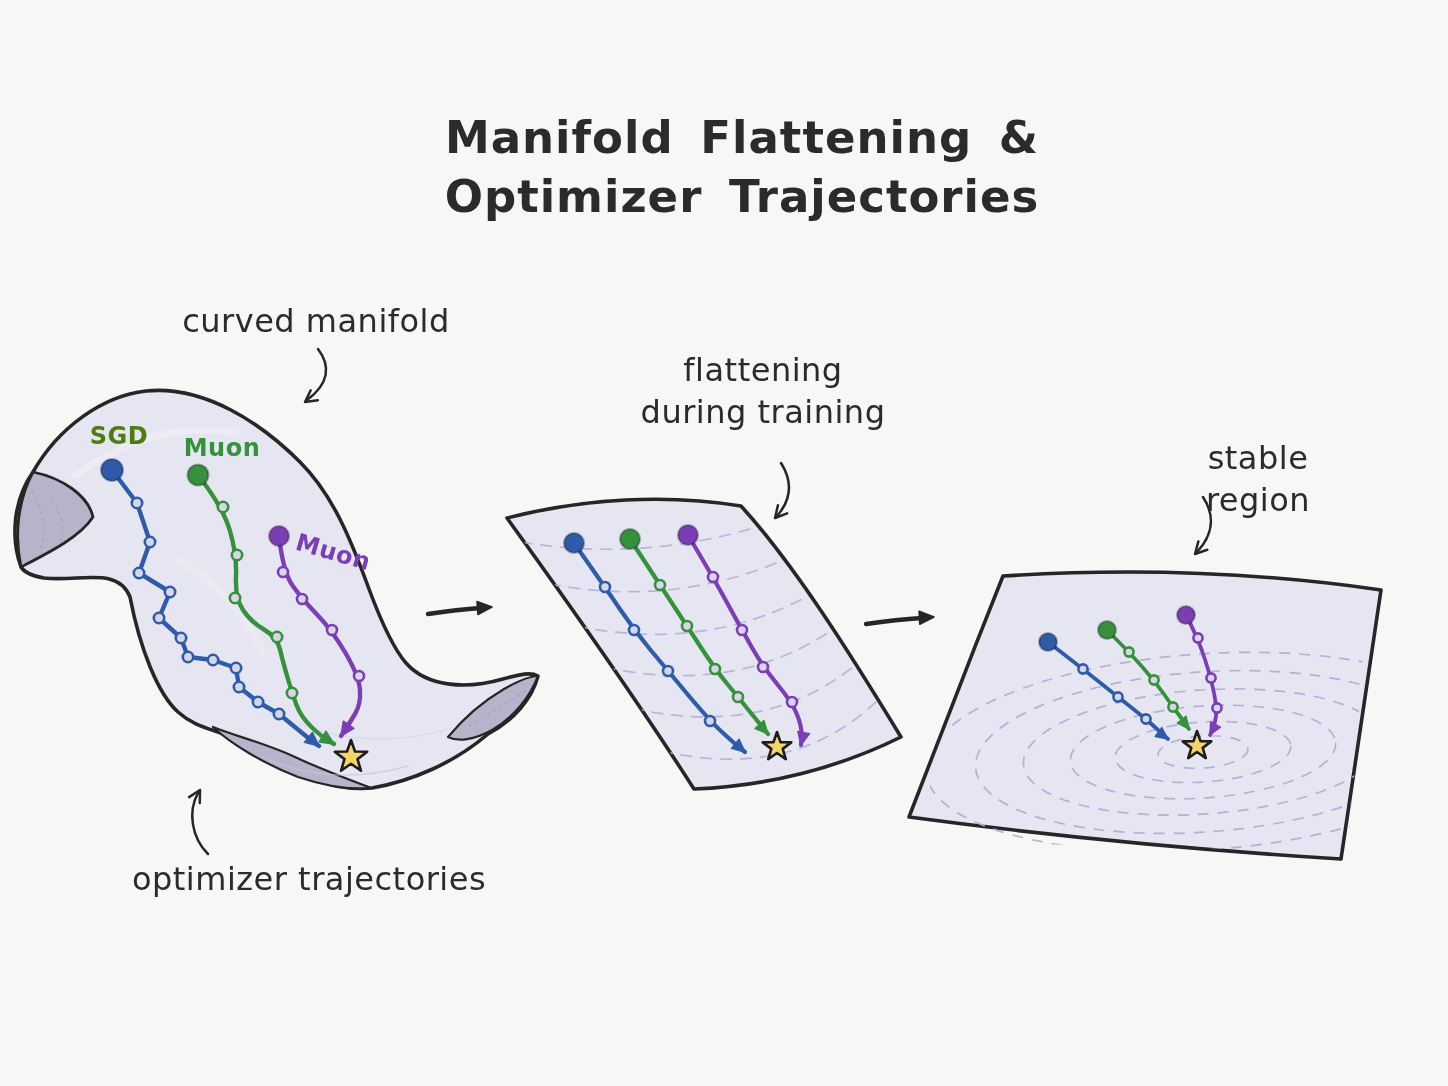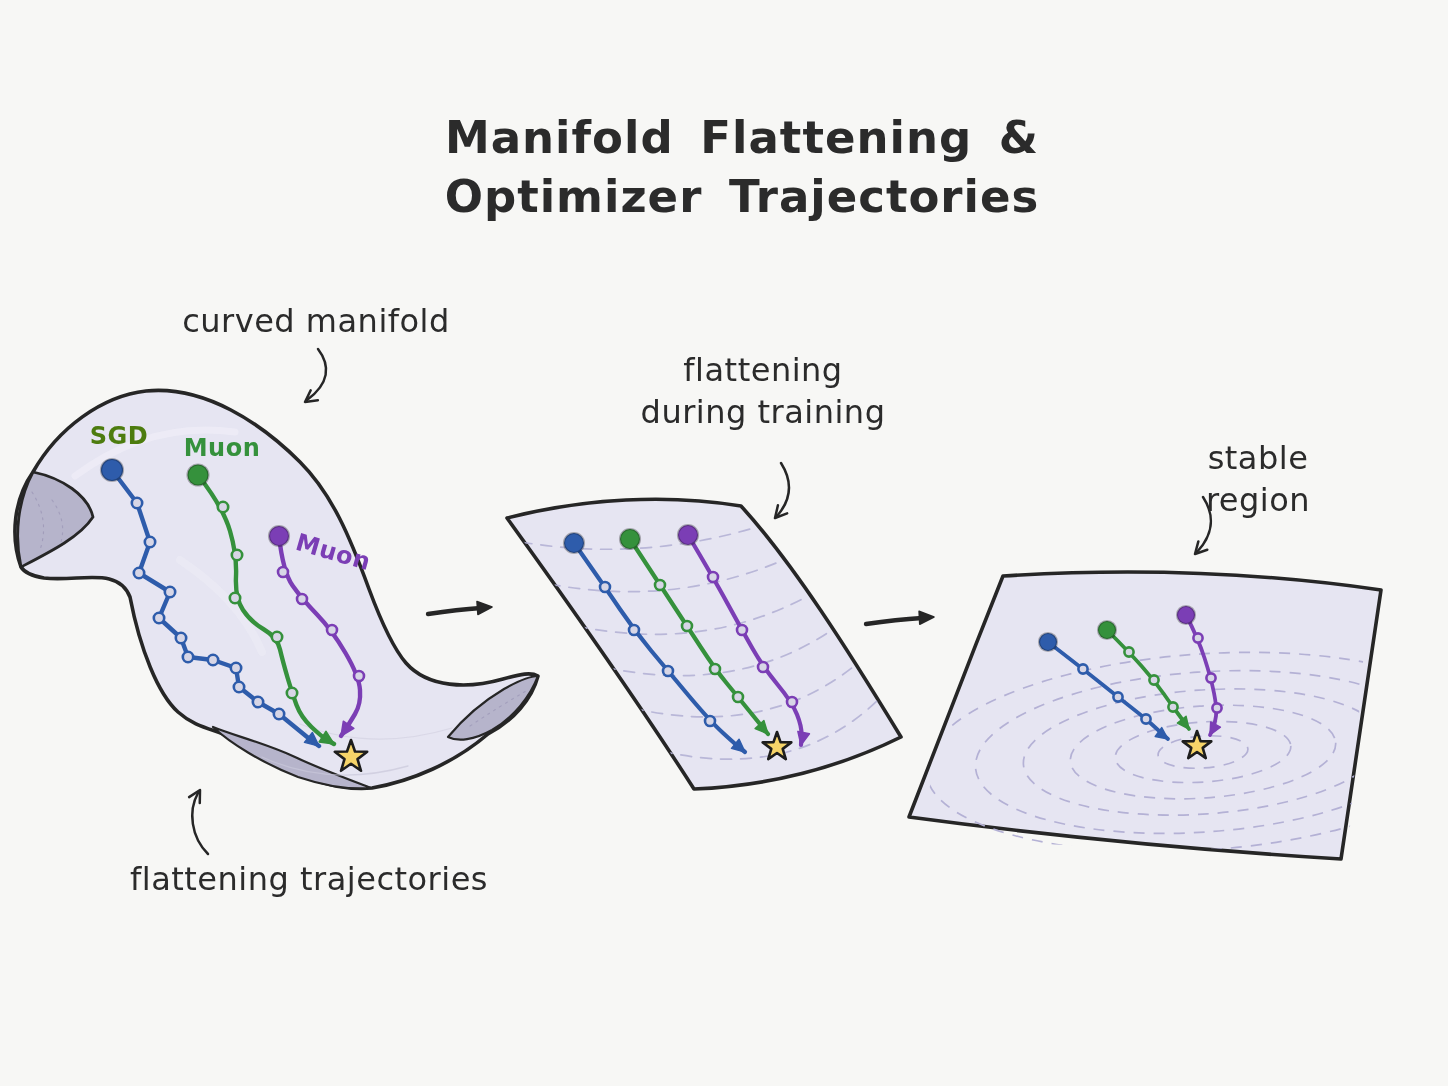--- a/index.html
+++ b/index.html
@@ -166,17 +166,17 @@
         <path d="M 208 854 C 191 837 188 811 198 793" fill="none" stroke="#262626" stroke-width="2.5" stroke-linecap="round"></path>
         <path d="M 199.7731187163153,802.998020037033 L 200,790 L 189.0972826167095,797.0803074551953" fill="none" stroke="#262626" stroke-width="2.5" stroke-linecap="round" stroke-linejoin="round"></path>
       </g>
     </svg>
 
   <div class="lbl title" style="left: 742px; top: 167px; color: rgb(43, 43, 43); transform: translate(-50%, -50%) rotate(0deg);">Manifold Flattening &amp; Optimizer Trajectories</div>
   <div class="lbl note" style="left: 316px; top: 321px; color: rgb(43, 43, 43); transform: translate(-50%, -50%) rotate(0deg);">curved manifold</div>
   <div class="lbl note" style="left: 763px; top: 391px; color: rgb(43, 43, 43); transform: translate(-50%, -50%) rotate(0deg);">flattening
 during training</div>
   <div class="lbl note" style="left: 1258px; top: 467px; color: rgb(43, 43, 43); transform: translate(-50%, -50%) rotate(0deg); margin-top: 12px;">stable region</div>
-  <div class="lbl note" style="left: 309px; top: 879px; color: rgb(43, 43, 43); transform: translate(-50%, -50%) rotate(0deg);">flattening trajectories</div>
+  <div class="lbl note" style="left: 309px; top: 879px; color: rgb(43, 43, 43); transform: translate(-50%, -50%) rotate(0deg);">optimizer trajectories</div>
   <div class="lbl opt" style="left: 119px; top: 437px; color: #4d7c0f; transform: translate(-50%, -50%) rotate(0deg);">SGD</div>
   <div class="lbl opt" style="left: 222px; top: 449px; color: rgb(53, 145, 60); transform: translate(-50%, -50%) rotate(0deg);">Muon</div>
   <div class="lbl opt" style="left: 333px; top: 553px; color: rgb(123, 62, 181); transform: translate(-50%, -50%) rotate(16deg);">Muon</div>
 </div>
 
 </body></html>

